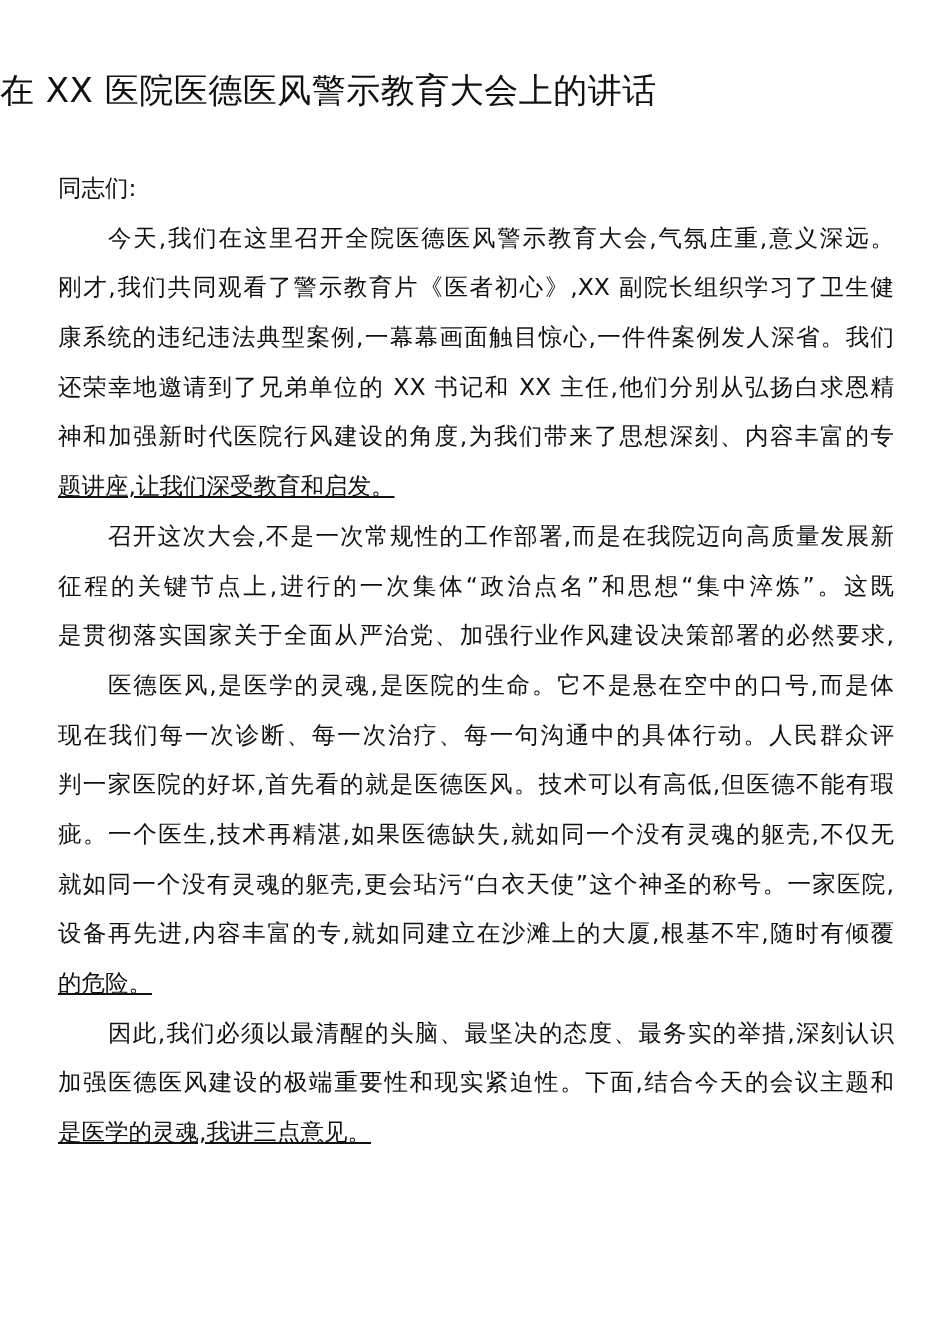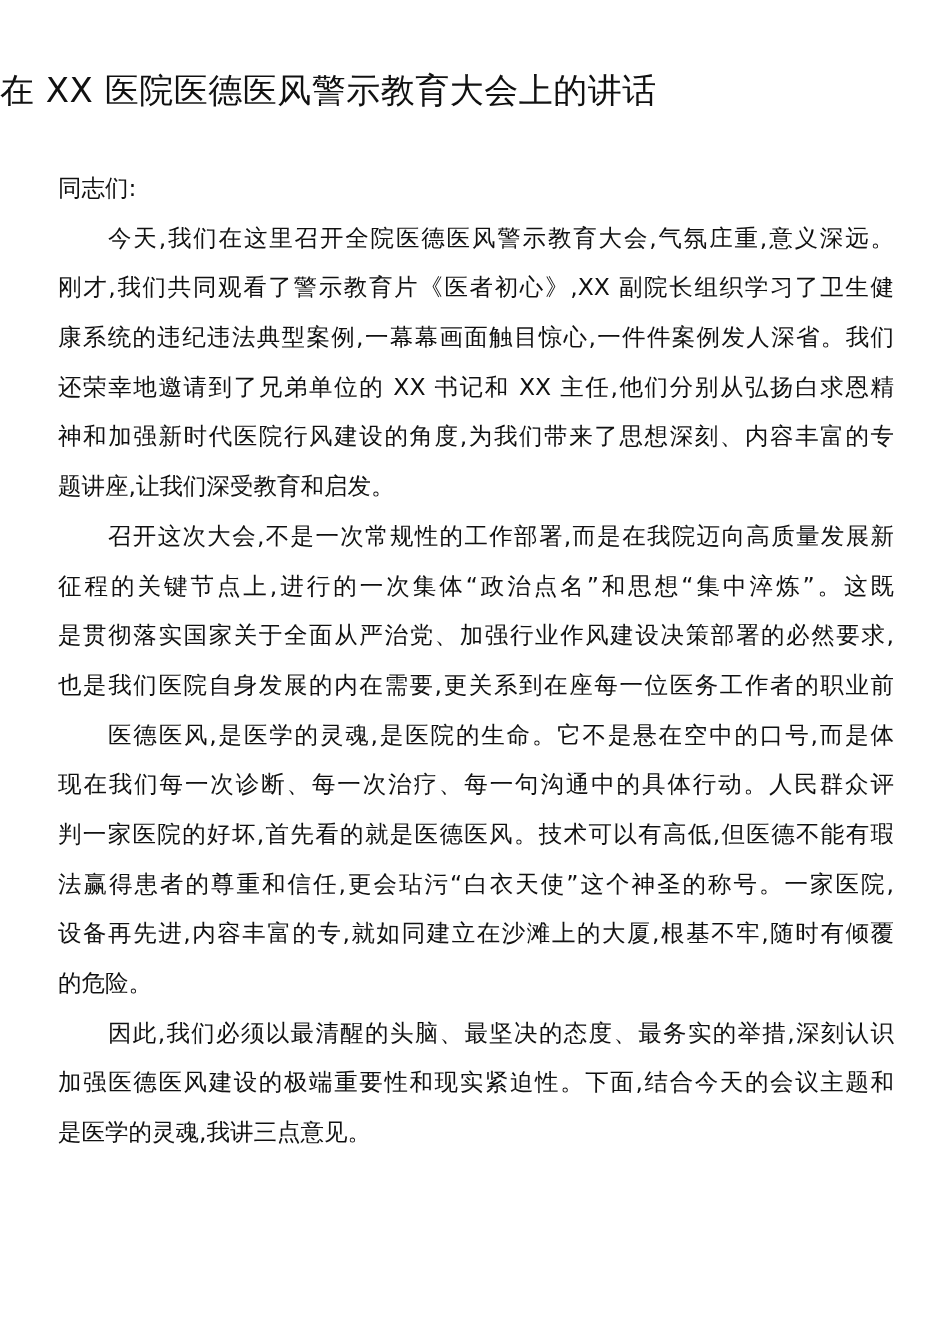--- a/index.html
+++ b/index.html
@@ -46,20 +46,21 @@
       height: 49.7px;
       line-height: 40px;
       font-size: 23.5px;
       white-space: nowrap;
       text-align: justify;
       text-align-last: justify;
       color: #111111;
     }
     .line.last {
       text-align-last: left;
+      text-decoration: underline;
     }
     .line.indent {
       padding-left: 50px;
     }
     .salutation {
       text-align-last: left;
     }
   </style>
 </head>
 <body>
@@ -76,28 +77,28 @@
       <span class="line">康系统的违纪违法典型案例,一幕幕画面触目惊心,一件件案例发人深省。我们</span>
       <span class="line">还荣幸地邀请到了兄弟单位的 XX 书记和 XX 主任,他们分别从弘扬白求恩精</span>
       <span class="line">神和加强新时代医院行风建设的角度,为我们带来了思想深刻、内容丰富的专</span>
       <span class="line last">题讲座,让我们深受教育和启发。</span>
     </div>
 
     <div>
       <span class="line indent">召开这次大会,不是一次常规性的工作部署,而是在我院迈向高质量发展新</span>
       <span class="line">征程的关键节点上,进行的一次集体“政治点名”和思想“集中淬炼”。这既</span>
       <span class="line">是贯彻落实国家关于全面从严治党、加强行业作风建设决策部署的必然要求,</span>
-      <span class="line">也是我们医院自身发展的内在需要,更关系到在座每一位医务工作者的职业前</span>
     </div>
 
     <div>
       <span class="line indent">医德医风,是医学的灵魂,是医院的生命。它不是悬在空中的口号,而是体</span>
       <span class="line">现在我们每一次诊断、每一次治疗、每一句沟通中的具体行动。人民群众评</span>
       <span class="line">判一家医院的好坏,首先看的就是医德医风。技术可以有高低,但医德不能有瑕</span>
-      <span class="line">法赢得患者的尊重和信任,更会玷污“白衣天使”这个神圣的称号。一家医院,</span>
+      <span class="line">疵。一个医生,技术再精湛,如果医德缺失,就如同一个没有灵魂的躯壳,不仅无</span>
+      <span class="line">就如同一个没有灵魂的躯壳,更会玷污“白衣天使”这个神圣的称号。一家医院,</span>
       <span class="line">设备再先进,内容丰富的专,就如同建立在沙滩上的大厦,根基不牢,随时有倾覆</span>
       <span class="line last">的危险。</span>
     </div>
 
     <div>
       <span class="line indent">因此,我们必须以最清醒的头脑、最坚决的态度、最务实的举措,深刻认识</span>
       <span class="line">加强医德医风建设的极端重要性和现实紧迫性。下面,结合今天的会议主题和</span>
       <span class="line last">是医学的灵魂,我讲三点意见。</span>
     </div>
   </div>

